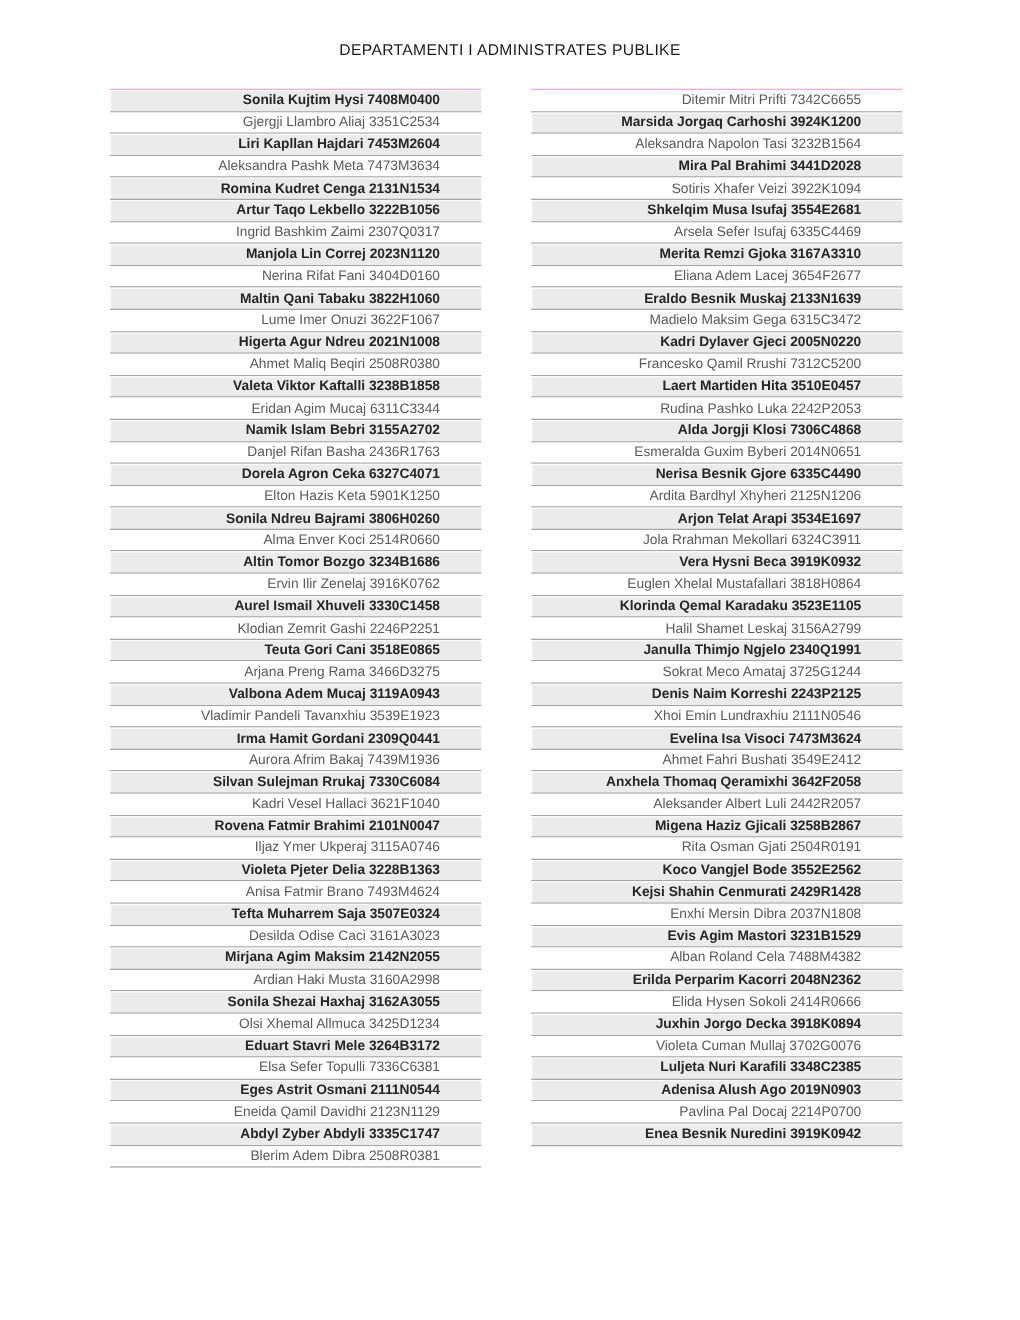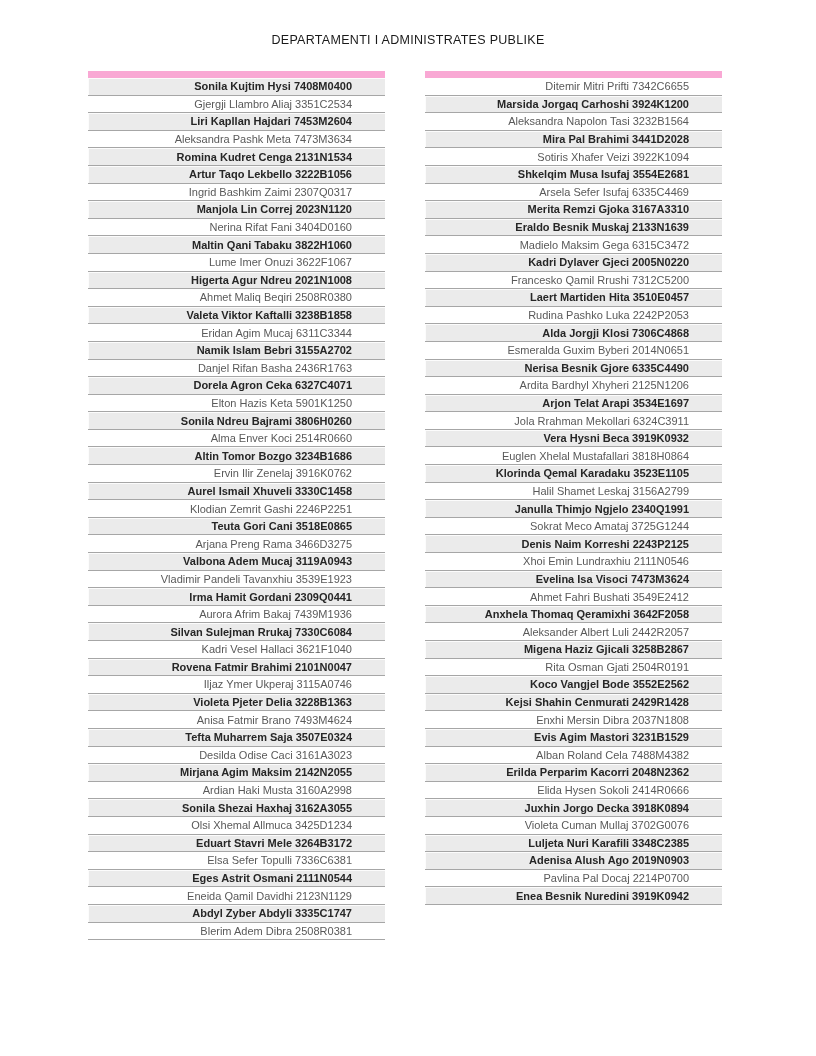--- a/index.html
+++ b/index.html
@@ -25,21 +25,21 @@
   }
   .columns {
     position: absolute;
     left: 88px;
     top: 71px;
     display: flex;
     gap: 40px;
   }
   .col {
     width: 297px;
-    border-top: 7px solid #f9a8d4;
+    border-top: 1px solid #f9a8d4;
   }
   .row {
     height: 17.6px;
     box-sizing: border-box;
     border-bottom: 1px solid #a6a6a6;
     display: flex;
     align-items: center;
     justify-content: flex-end;
     padding-right: 33px;
     font-size: 11px;
@@ -241,20 +241,23 @@
         </div>
         <div class="row shaded">
           <span>Shkelqim Musa Isufaj 3554E2681</span>
         </div>
         <div class="row">
           <span>Arsela Sefer Isufaj 6335C4469</span>
         </div>
         <div class="row shaded">
           <span>Merita Remzi Gjoka 3167A3310</span>
         </div>
+        <div class="row">
+          <span>Eliana Adem Lacej 3654F2677</span>
+        </div>
         <div class="row shaded">
           <span>Eraldo Besnik Muskaj 2133N1639</span>
         </div>
         <div class="row">
           <span>Madielo Maksim Gega 6315C3472</span>
         </div>
         <div class="row shaded">
           <span>Kadri Dylaver Gjeci 2005N0220</span>
         </div>
         <div class="row">

